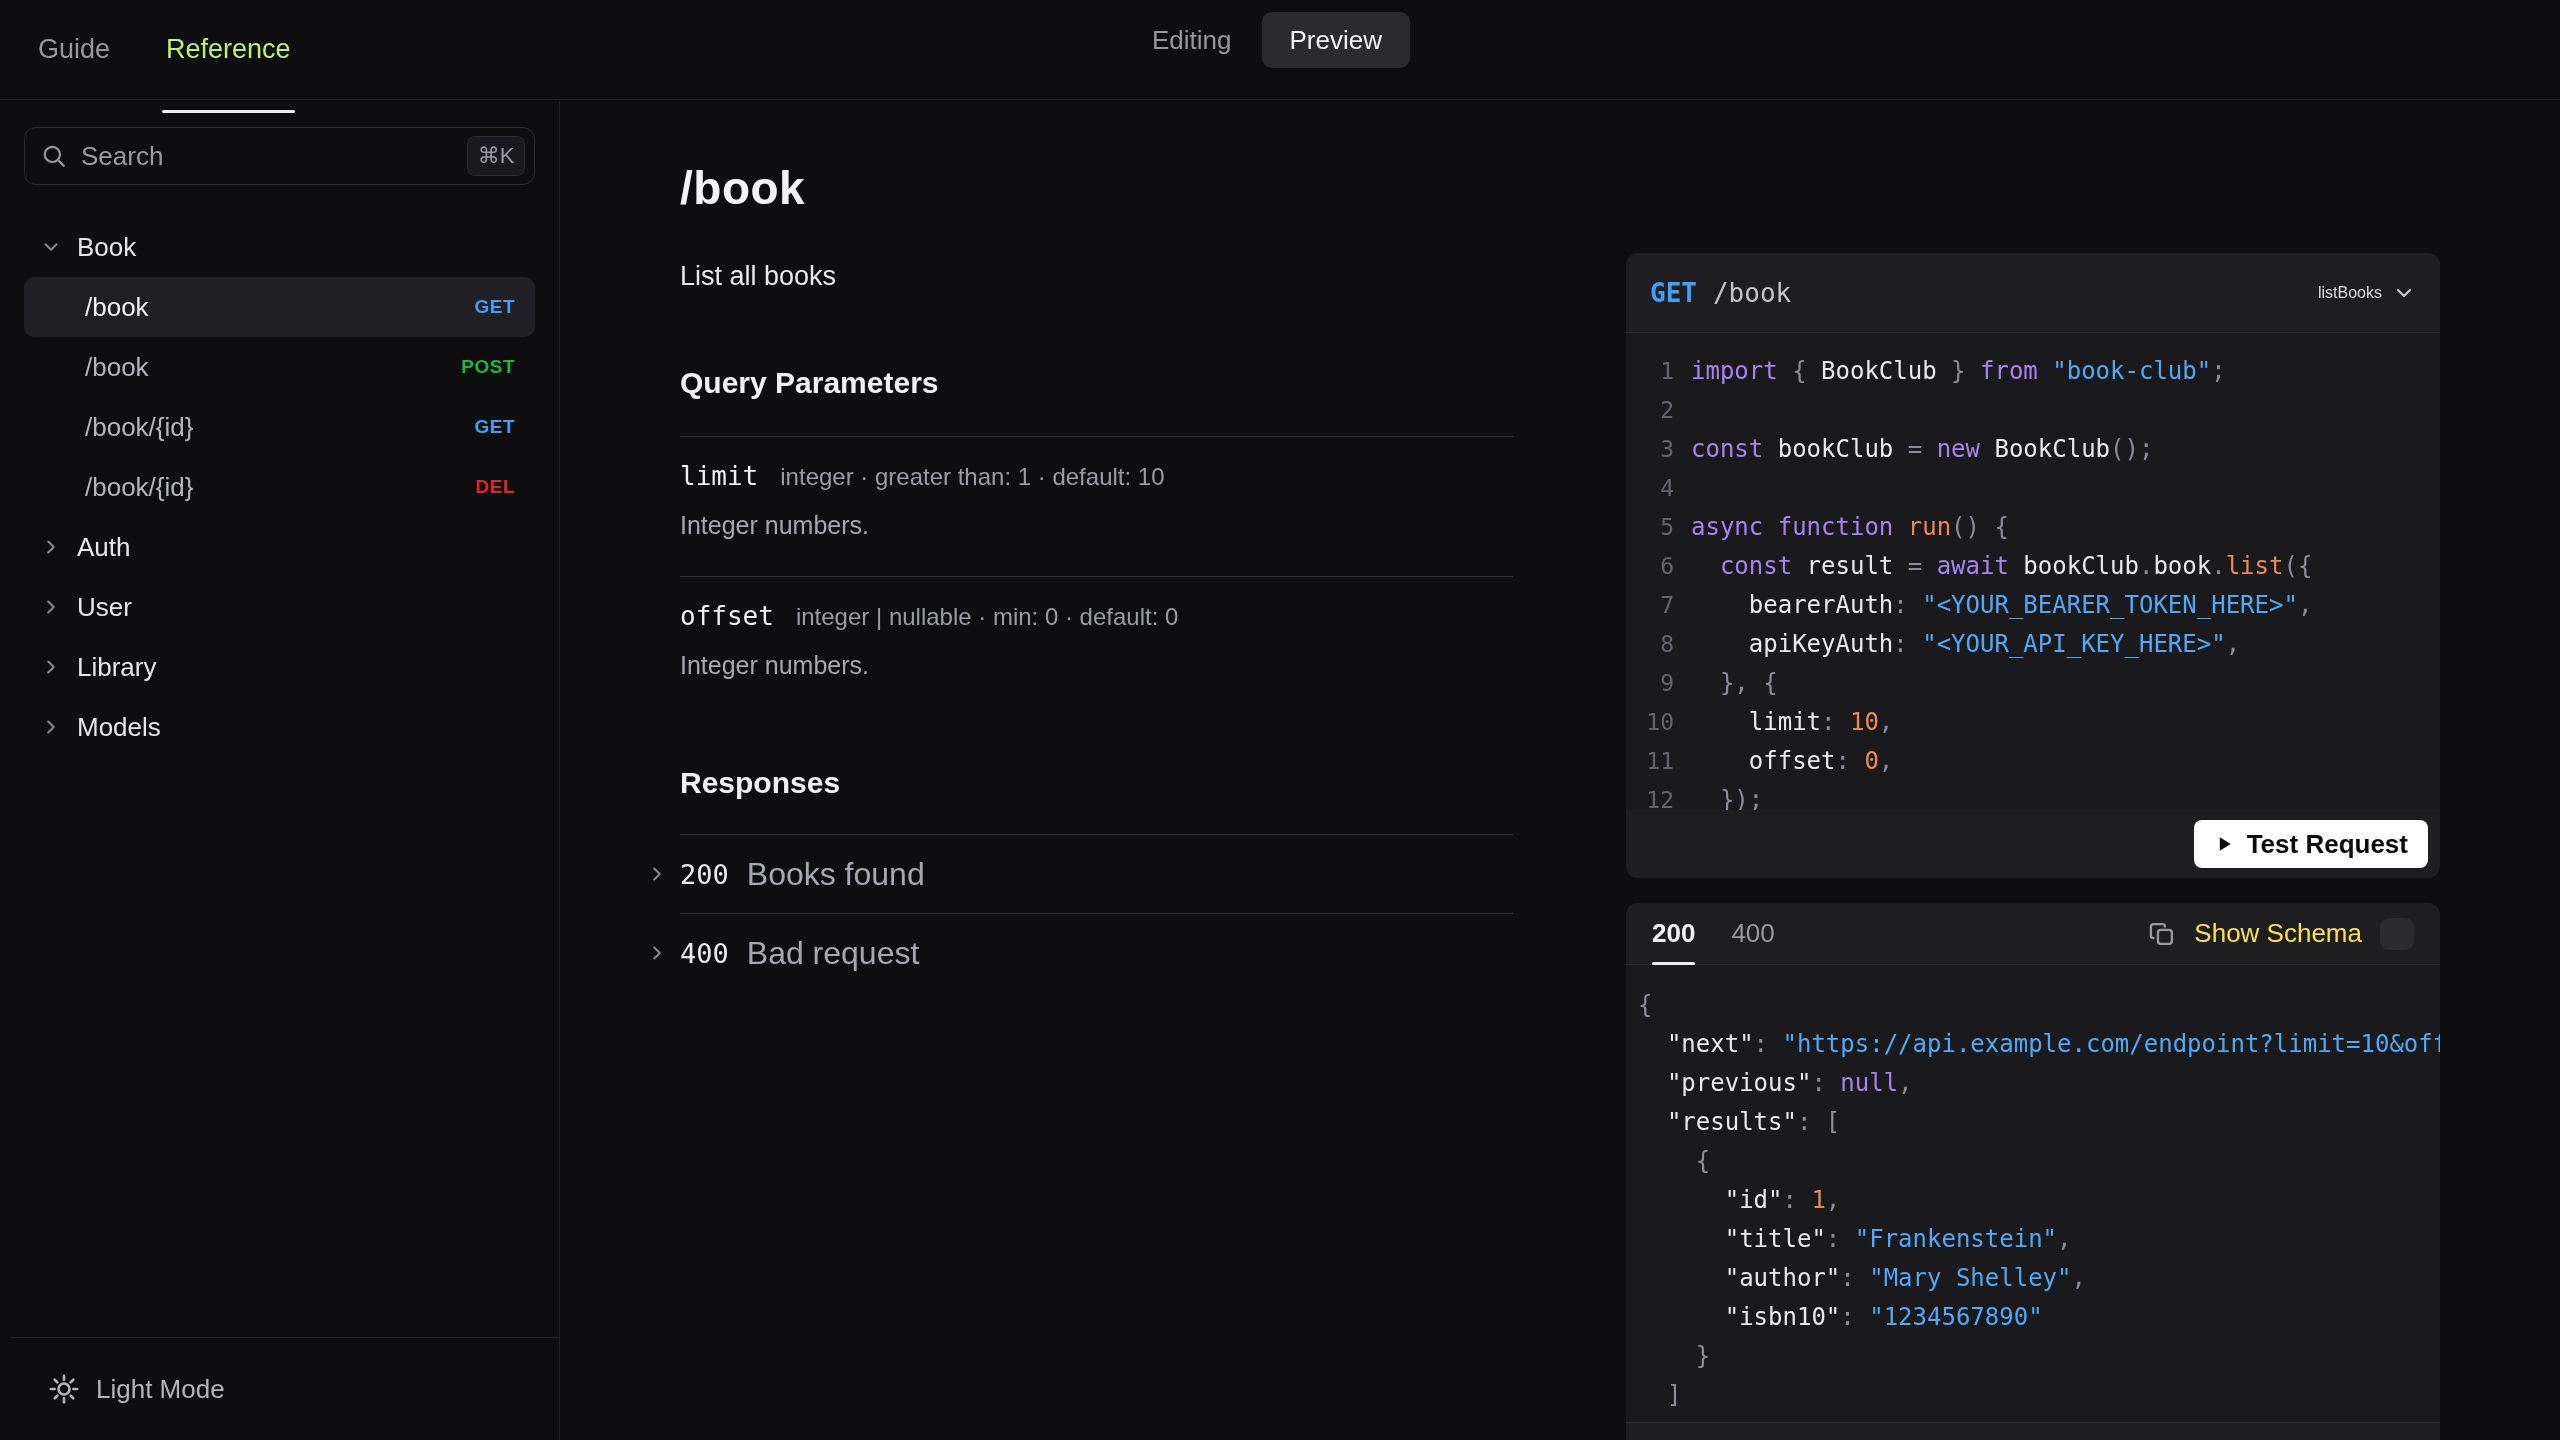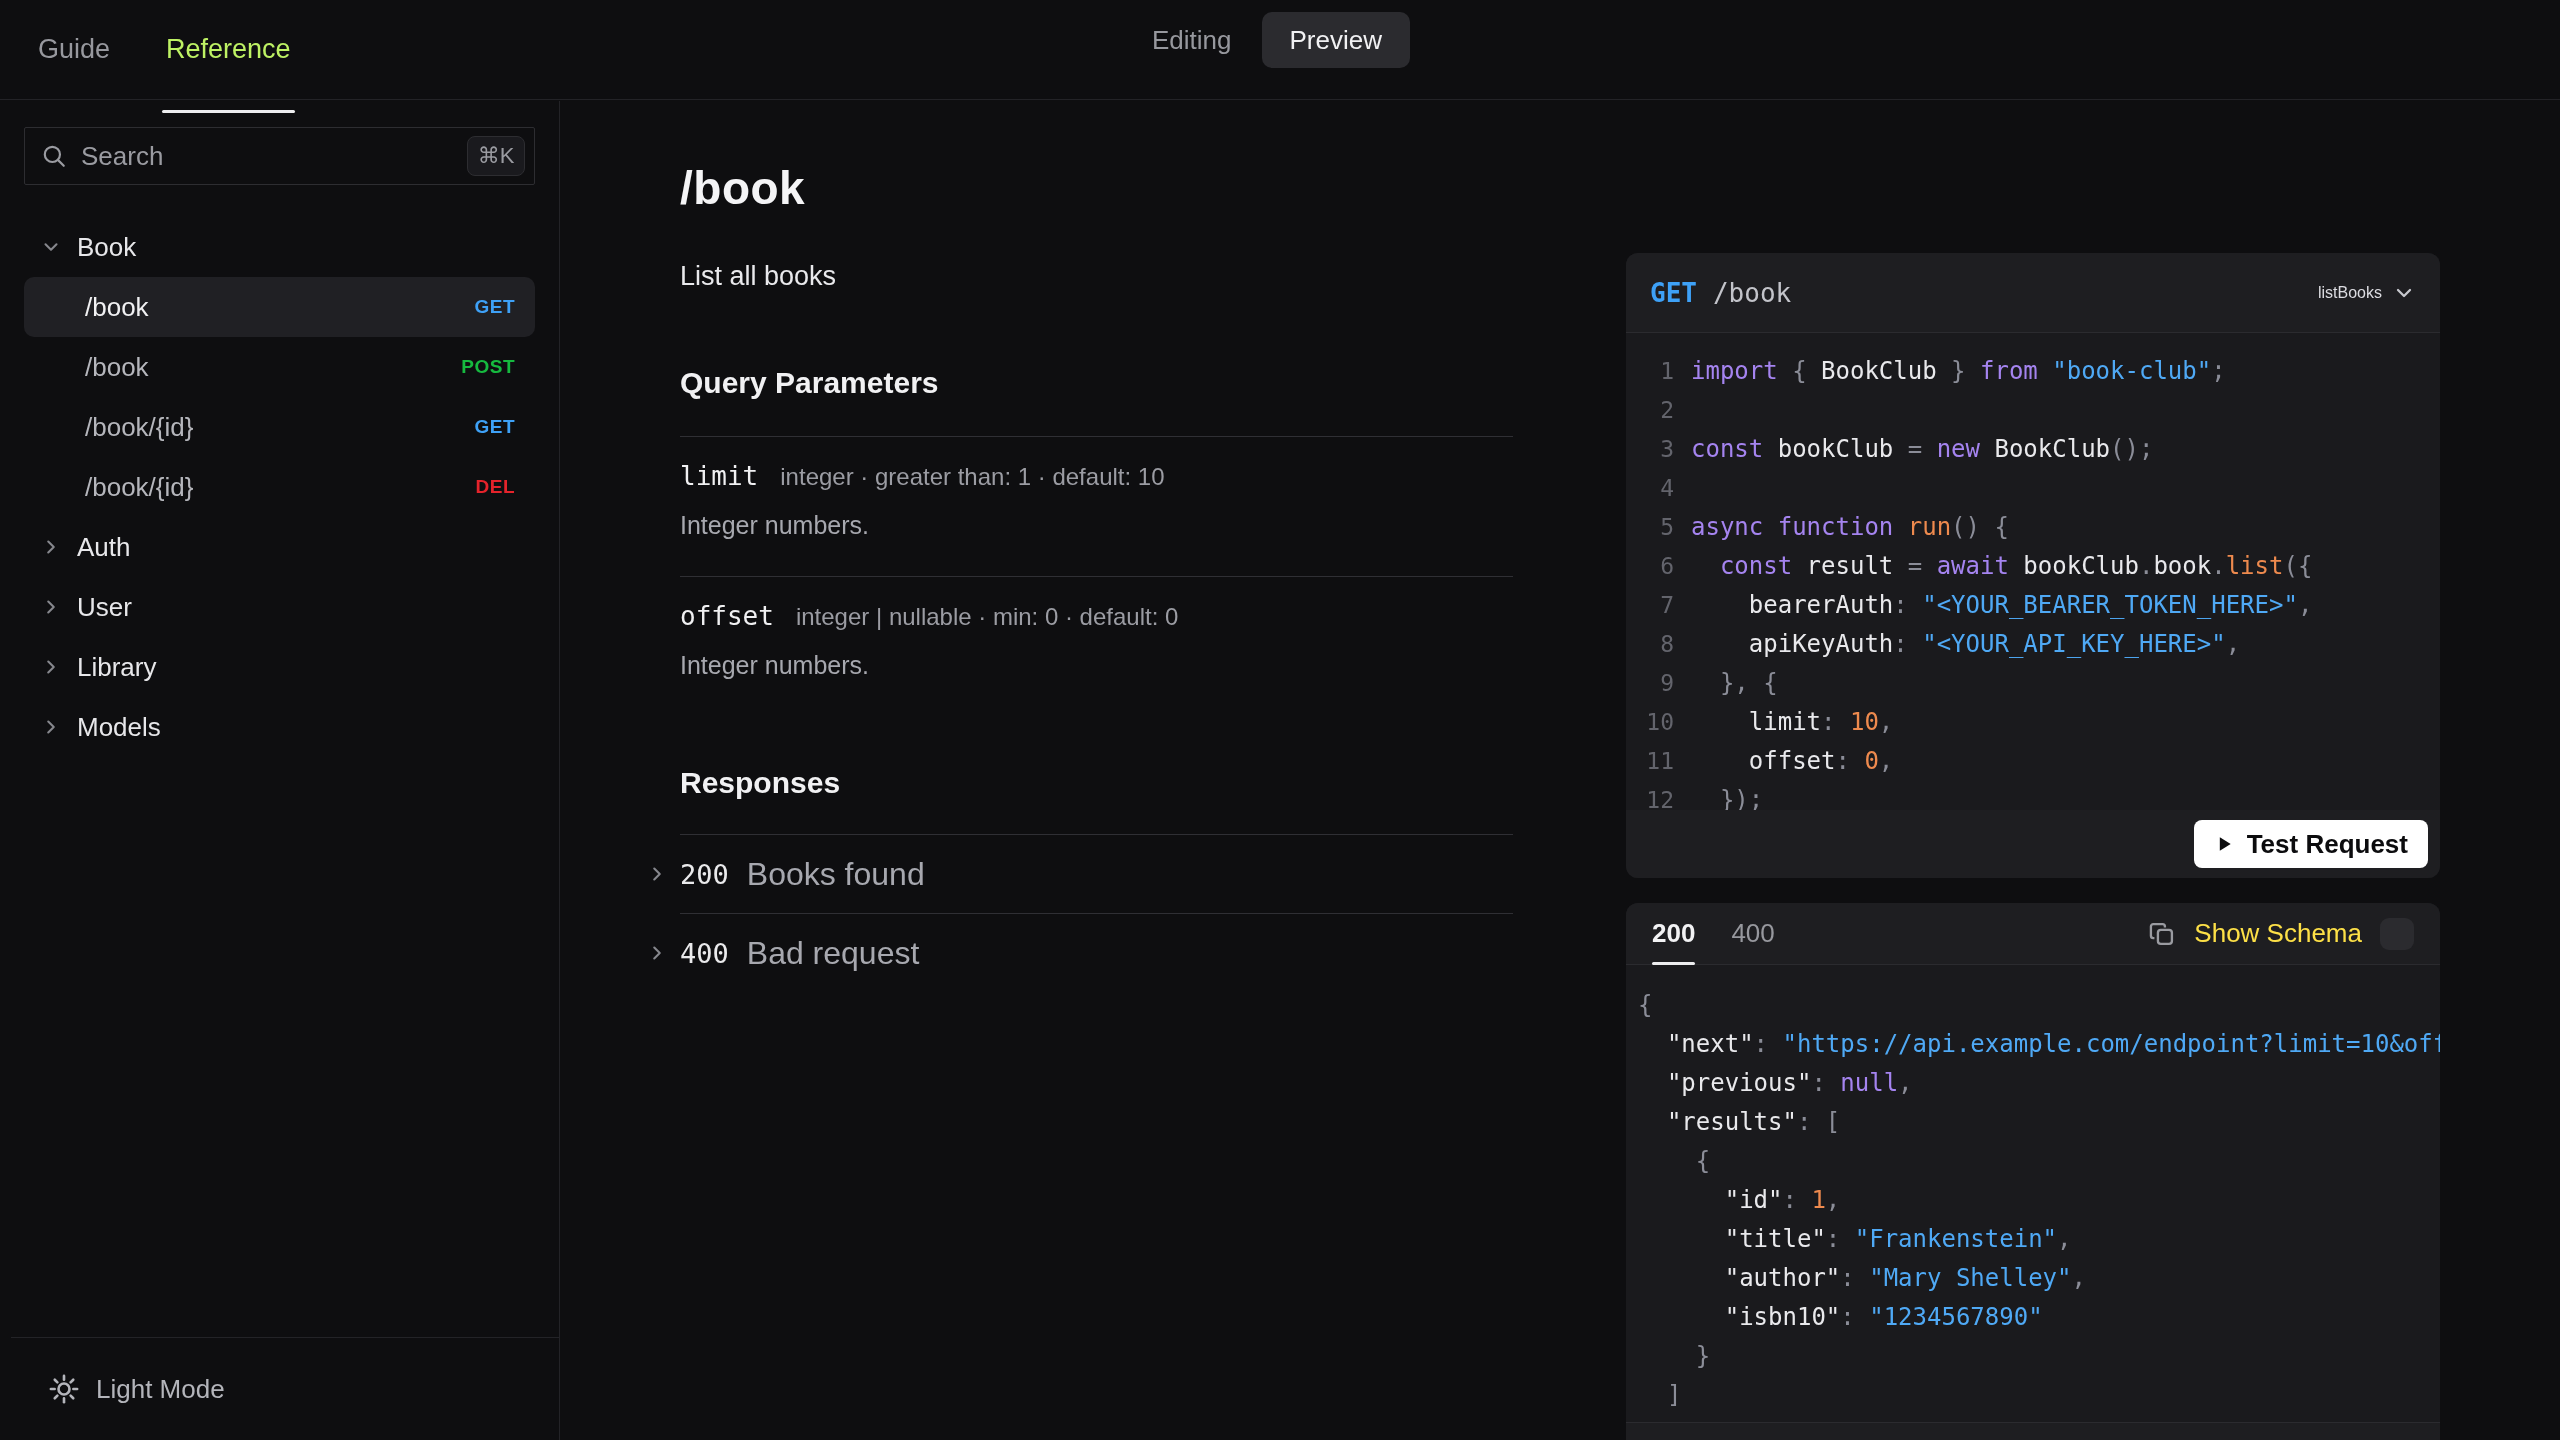--- a/index.html
+++ b/index.html
@@ -14,21 +14,21 @@
   .topbar{position:absolute;top:0;left:0;right:0;height:100px;border-bottom:1px solid #232327;display:flex;align-items:center;padding-left:38px;background:#0e0e10;z-index:3;}
   .tab{height:124px;display:flex;align-items:center;font-size:27px;color:#97989e;margin-right:56px;position:relative;cursor:pointer;}
   .tab.active{color:#bef264;font-weight:500;}
   .tab.active::after{content:"";position:absolute;left:-4px;right:-4px;bottom:-1px;height:3px;background:var(--accent_underline,#ededef);border-radius:2px;}
   .mode-cluster{position:absolute;left:1152px;top:0;height:80px;display:flex;align-items:center;gap:30px;}
   .mode-editing{font-size:26px;color:#97989e;cursor:pointer;}
   .preview-btn{background:#2b2b2f;border:none;border-radius:10px;color:#f1f1f3;font-size:26px;height:56px;padding:0 28px;font-family:inherit;cursor:pointer;}
 
   
   .sidebar{position:absolute;top:101px;left:0;width:560px;bottom:0;border-right:1px solid #232327;background:#0e0e10;}
-  .search-box{margin:26px 24px 0;height:58px;border:1px solid #2d2d31;border-radius:2px;display:flex;align-items:center;padding:0 9px 0 16px;cursor:pointer;}
+  .search-box{margin:26px 24px 0;height:58px;border:1px solid #2d2d31;border-radius:12px;display:flex;align-items:center;padding:0 9px 0 16px;cursor:pointer;}
   .search-icon{display:flex;}
   .search-icon svg{width:26px;height:26px;stroke:#9a9ba1;fill:none;stroke-width:2;stroke-linecap:round;}
   .search-text{font-size:26px;color:#9a9ba1;margin-left:14px;flex:1;}
   .kbd{border:1px solid #2d2d31;background:#1a1a1e;border-radius:8px;height:40px;min-width:58px;display:flex;align-items:center;justify-content:center;font-size:22px;color:#9a9ba1;padding:0 8px;}
   .nav{margin-top:32px;padding:0 24px;}
   .nav-group{height:60px;display:flex;align-items:center;padding-left:16px;gap:15px;font-size:26px;color:#e7e7ea;font-weight:500;border-radius:10px;cursor:pointer;}
   .nav-ep{height:60px;display:flex;align-items:center;justify-content:space-between;padding:0 20px 0 61px;border-radius:10px;font-size:26px;color:#b5b6bc;cursor:pointer;}
   .nav-ep.active{background:#202024;color:#f1f1f3;}
   .ep-method{font-size:19px;font-weight:700;letter-spacing:.5px;font-family:"Liberation Sans",sans-serif;}
   .m-get{color:var(--get,#3ea1f7);}

